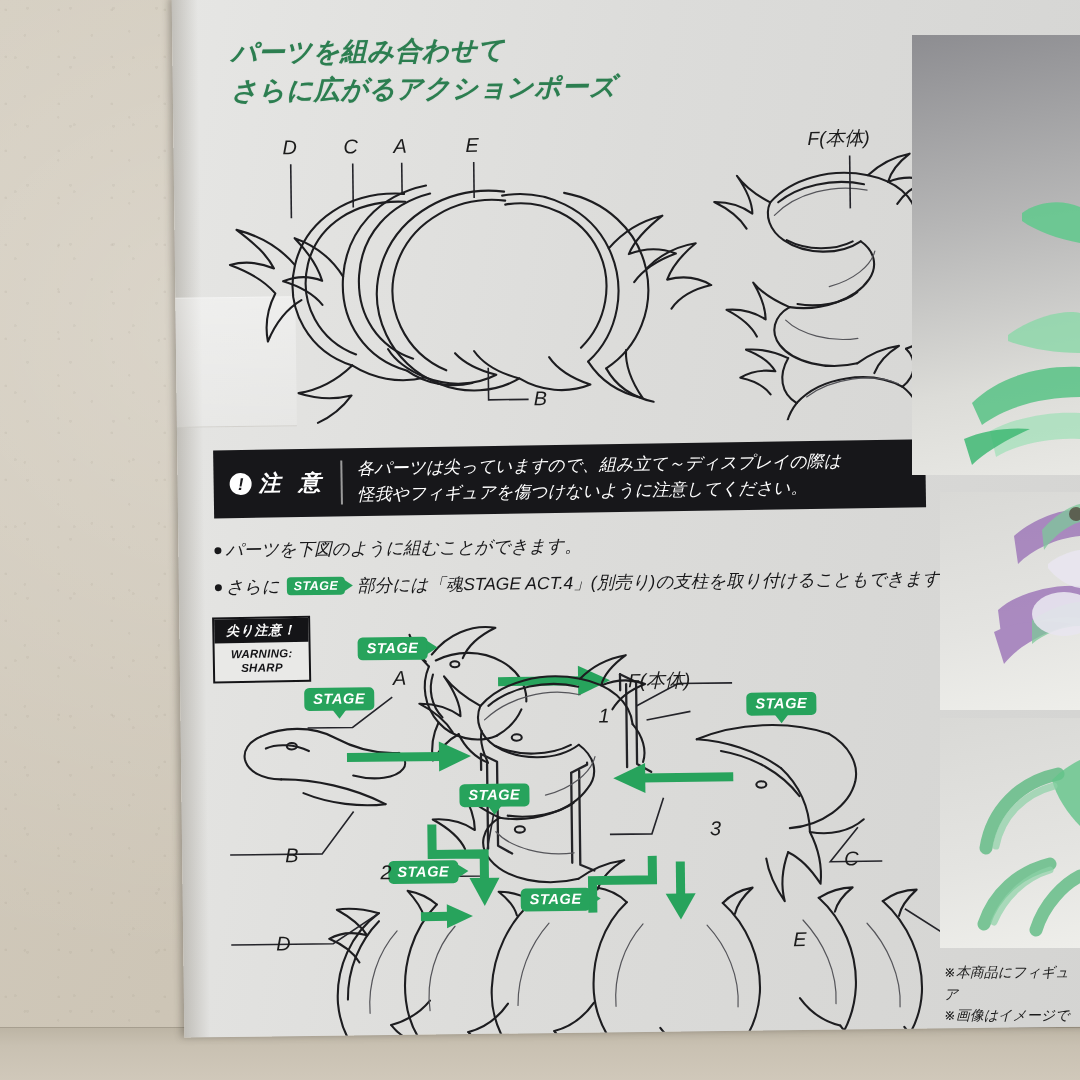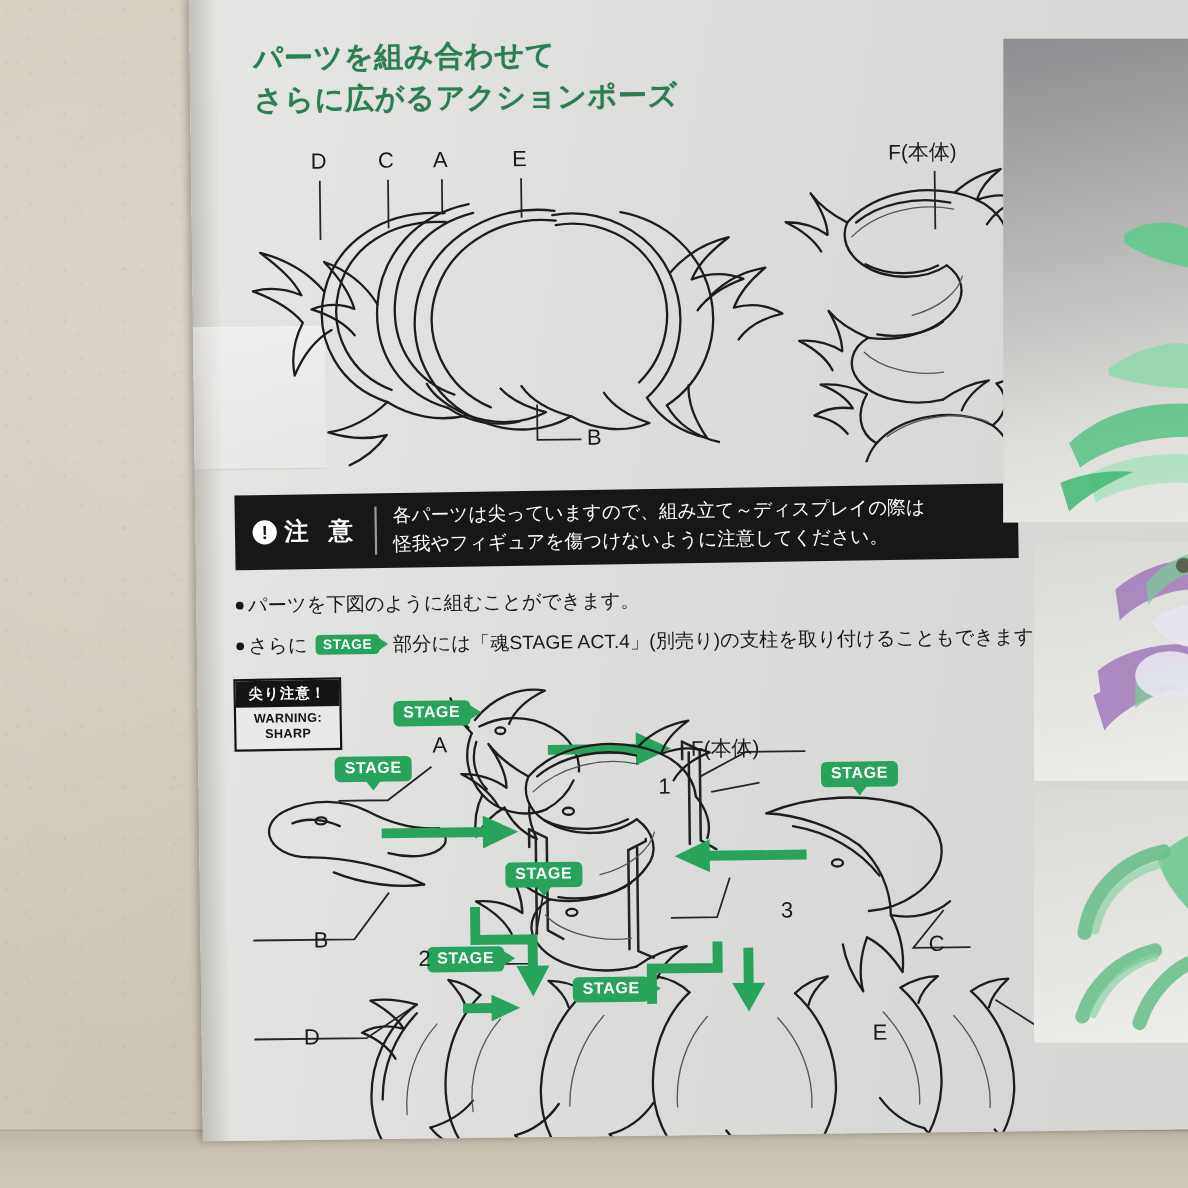--- a/index.html
+++ b/index.html
@@ -1,21 +1,21 @@
 <!DOCTYPE html>
 <html><head>
 <meta charset="utf-8">
 <style>
   html,body{margin:0;padding:0;}
   body{
     width:1080px;height:1080px;overflow:hidden;
     font-family:"Liberation Sans","DejaVu Sans",sans-serif;
     background:#cfc8ba;
   }
-  #root{position:relative;width:1080px;height:1080px;}
+  #root{position:relative;width:1080px;height:1080px;font-style:italic;}
 
   
   .cardboard{
     position:absolute;inset:0;
     background:
       radial-gradient(ellipse at 20% 30%, rgba(255,255,255,.22), rgba(0,0,0,0) 60%),
       linear-gradient(115deg,#d3ccbe 0%,#cdc5b6 40%,#c7bfb0 100%);
   }
   .cardboard:after{
     content:"";position:absolute;inset:0;
@@ -551,14 +551,16 @@
       <g fill="#63c489" opacity=".8">
         <path d="M112 62 C126 48 140 42 140 42 L140 108 C128 96 116 78 112 62 Z"></path>
       </g>
       <g fill="none" stroke="#8ed3a8" stroke-width="7" stroke-linecap="round" opacity=".7">
         <path d="M56 128 C62 98 84 76 114 68"></path>
         <path d="M54 204 C64 180 84 160 110 152"></path>
       </g>
     </svg>
   </div>
 
+  <div class="notes">※本商品にフィギュア
+※画像はイメージで</div>
 
 </div>
 
 </body></html>

